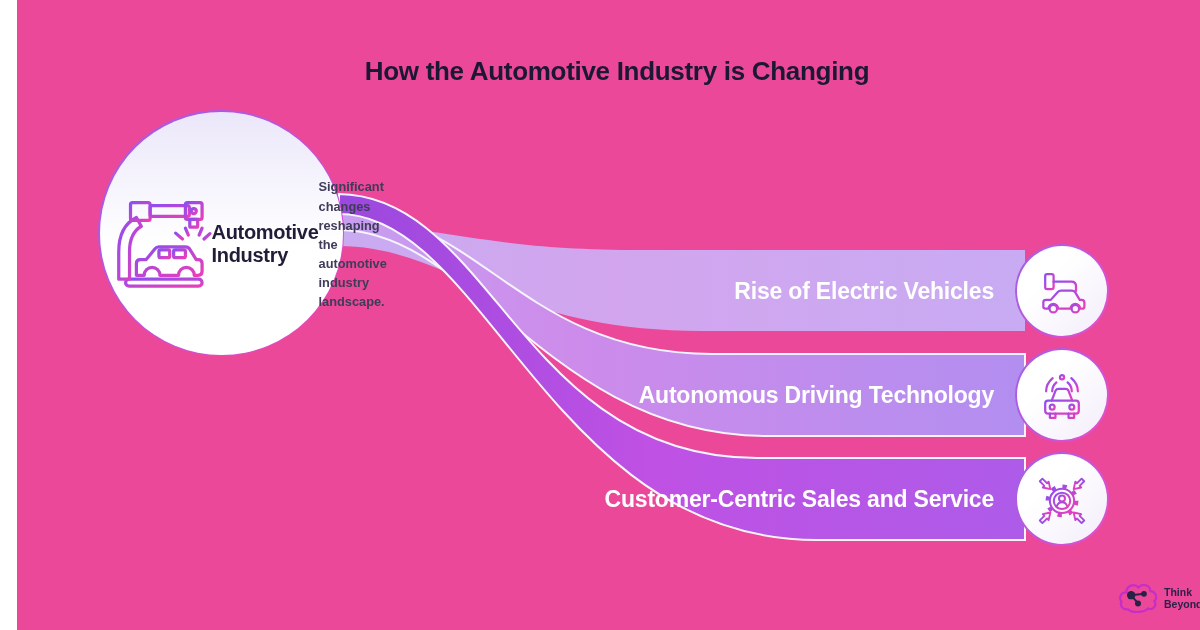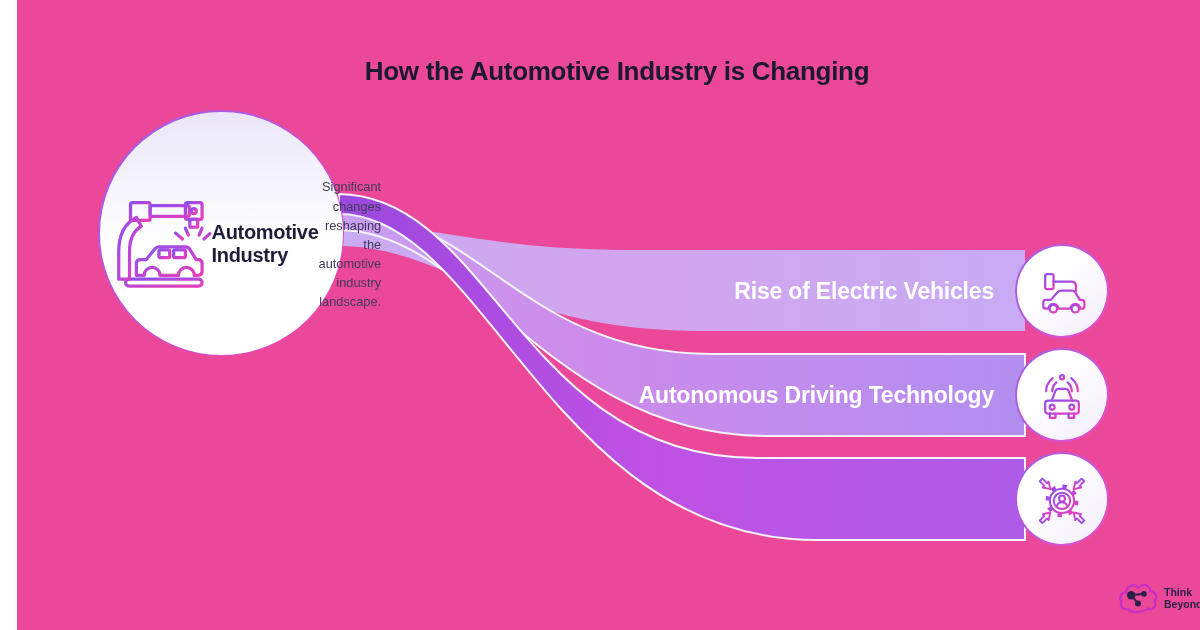--- a/index.html
+++ b/index.html
@@ -19,21 +19,21 @@
     background:linear-gradient(135deg,#9c5fe6 0%,#c94fd6 60%,#ef49c0 100%);
     padding:1.5px;box-sizing:border-box;
   }
   .root-node-inner{
     width:100%;height:100%;border-radius:50%;
     background:linear-gradient(180deg,#ebe7fa 0%,#ffffff 55%,#ffffff 100%);
     display:flex;flex-direction:row;align-items:center;justify-content:flex-start;
     padding-top:16px;box-sizing:border-box;
   }
   .root-title{font-size:20px;font-weight:700;letter-spacing:-0.3px;color:#201d38;margin-top:6px;}
-  .root-desc{font-size:12.8px;line-height:1.5;color:#3f3b58;width:172px;text-align:right;margin-top:7px;}
+  .root-desc{font-size:12.8px;line-height:1.5;color:#3f3b58;width:172px;text-align:left;margin-top:7px;font-weight:bold;}
 
   
   .branch-label{
     position:absolute;right:223px;height:24px;line-height:24px;text-align:right;
     font-size:23px;font-weight:700;letter-spacing:-0.2px;color:#ffffff;white-space:nowrap;
   }
   .bl-1{top:279px;} .bl-2{top:383px;} .bl-3{top:487px;}
 
   
   .icon-circle{
@@ -114,20 +114,21 @@
           </g>
         </svg>
       </span>
       <div class="root-title">Automotive Industry</div>
       <div class="root-desc">Significant changes reshaping the automotive industry landscape.</div>
     </div>
   </div>
 
   <div class="branch-label bl-1">Rise of Electric Vehicles</div>
   <div class="branch-label bl-2">Autonomous Driving Technology</div>
+  <div class="branch-label bl-3">Customer-Centric Sales and Service</div>
 
   <div class="icon-circle ic-1">
     <div class="icon-circle-inner">
       <svg width="56" height="56" viewBox="0 0 60 60" fill="none">
         <g stroke="url(#gi)" stroke-width="2.4" stroke-linecap="round" stroke-linejoin="round">
           <path d="M6,17 H12"></path>
           <path d="M6,23 H12"></path>
           <rect x="12" y="12" width="9" height="16" rx="2"></rect>
           <path d="M21,20 H40 Q45,20 45,25 V30"></path>
           <path d="M10,47 V42 Q10,39.5 13,39.5 H18 L25.5,31 Q26.8,29.5 29,29.5 H40.5 Q43,29.5 44.2,31.5 L49,39.5 H51 Q54,39.5 54,42.5 V46.5 Q54,49 51.5,49 H49.5 A5.2,5.2 0 0 0 39.1,49 H25.9 A5.2,5.2 0 0 0 15.5,49 H12.5 Q10,49 10,47 Z"></path>

